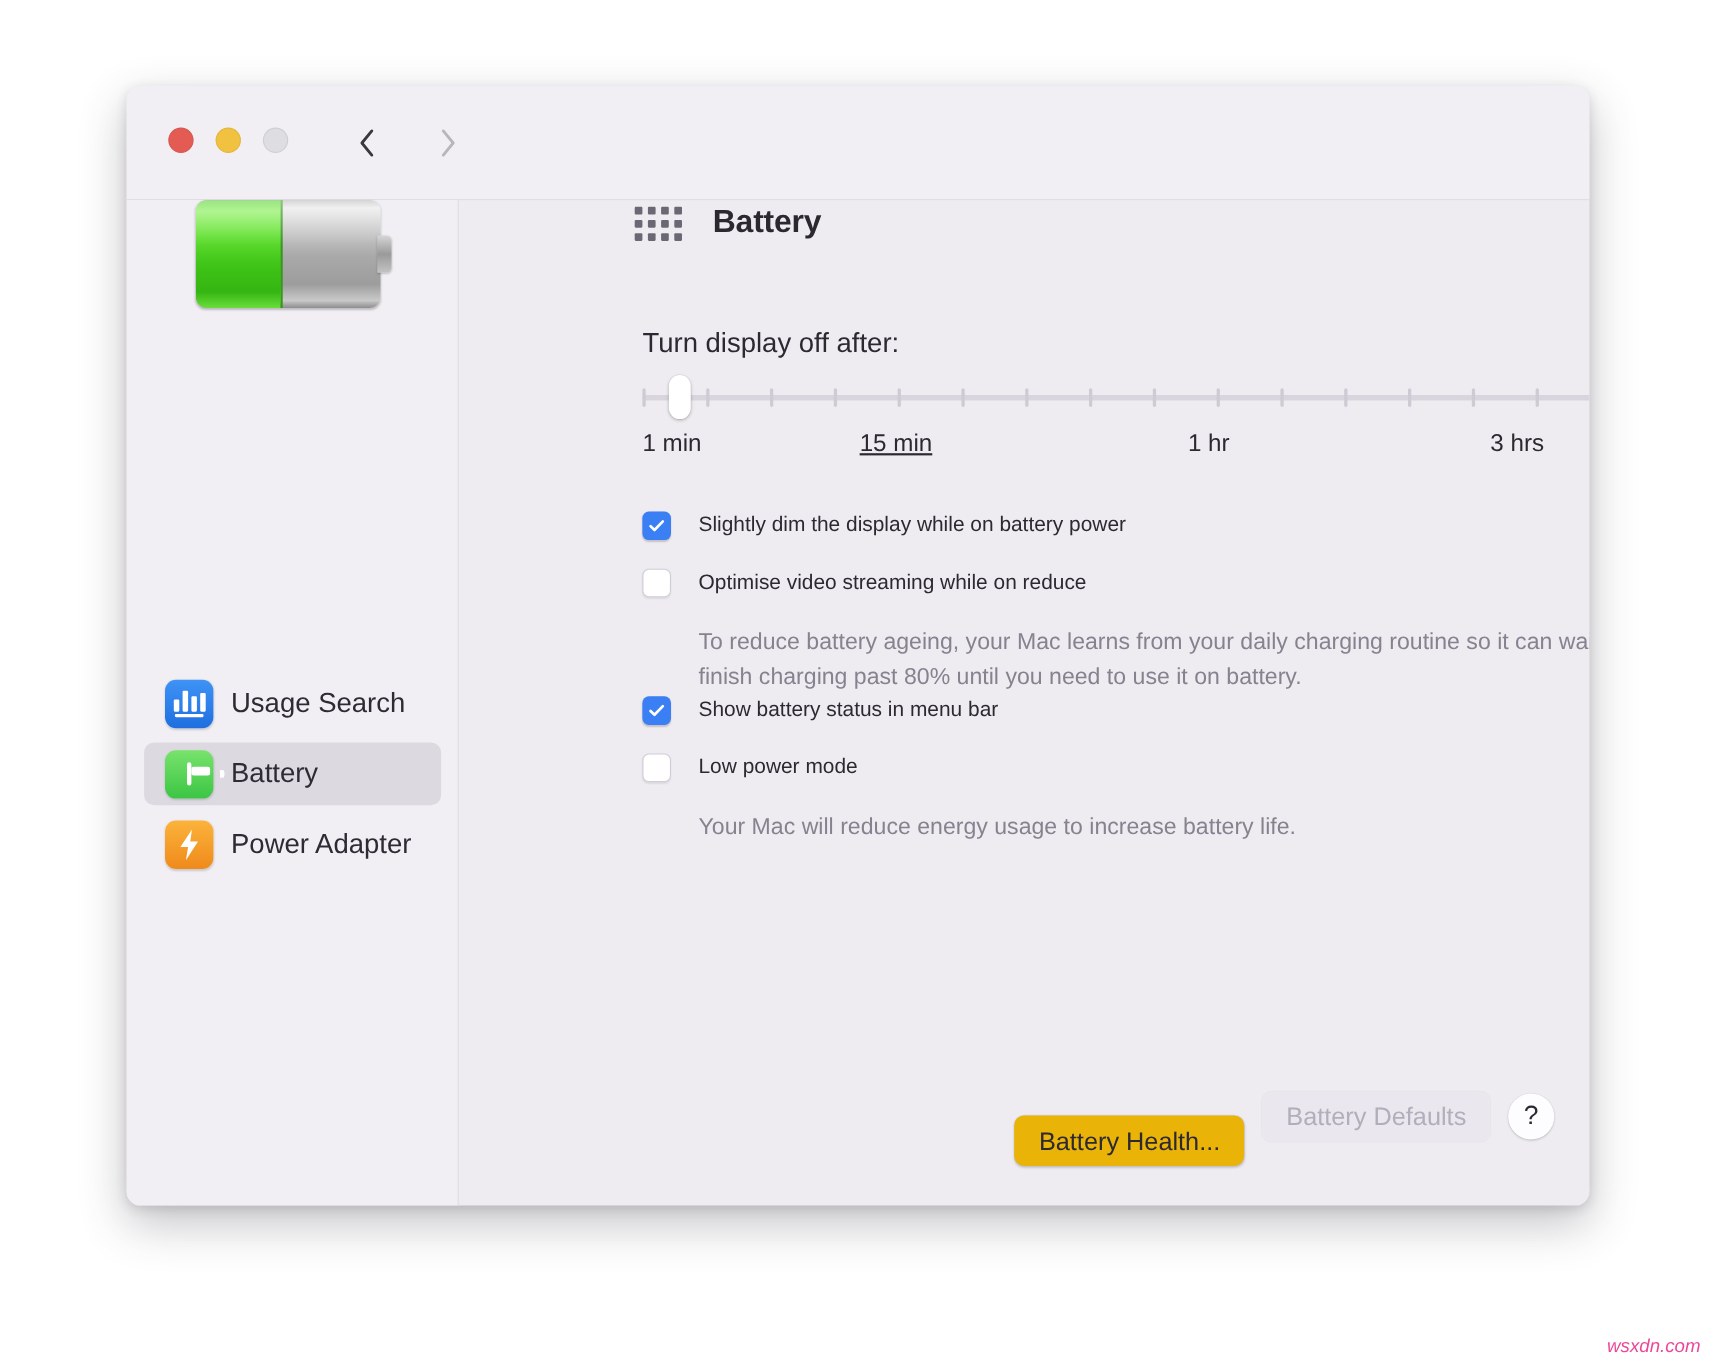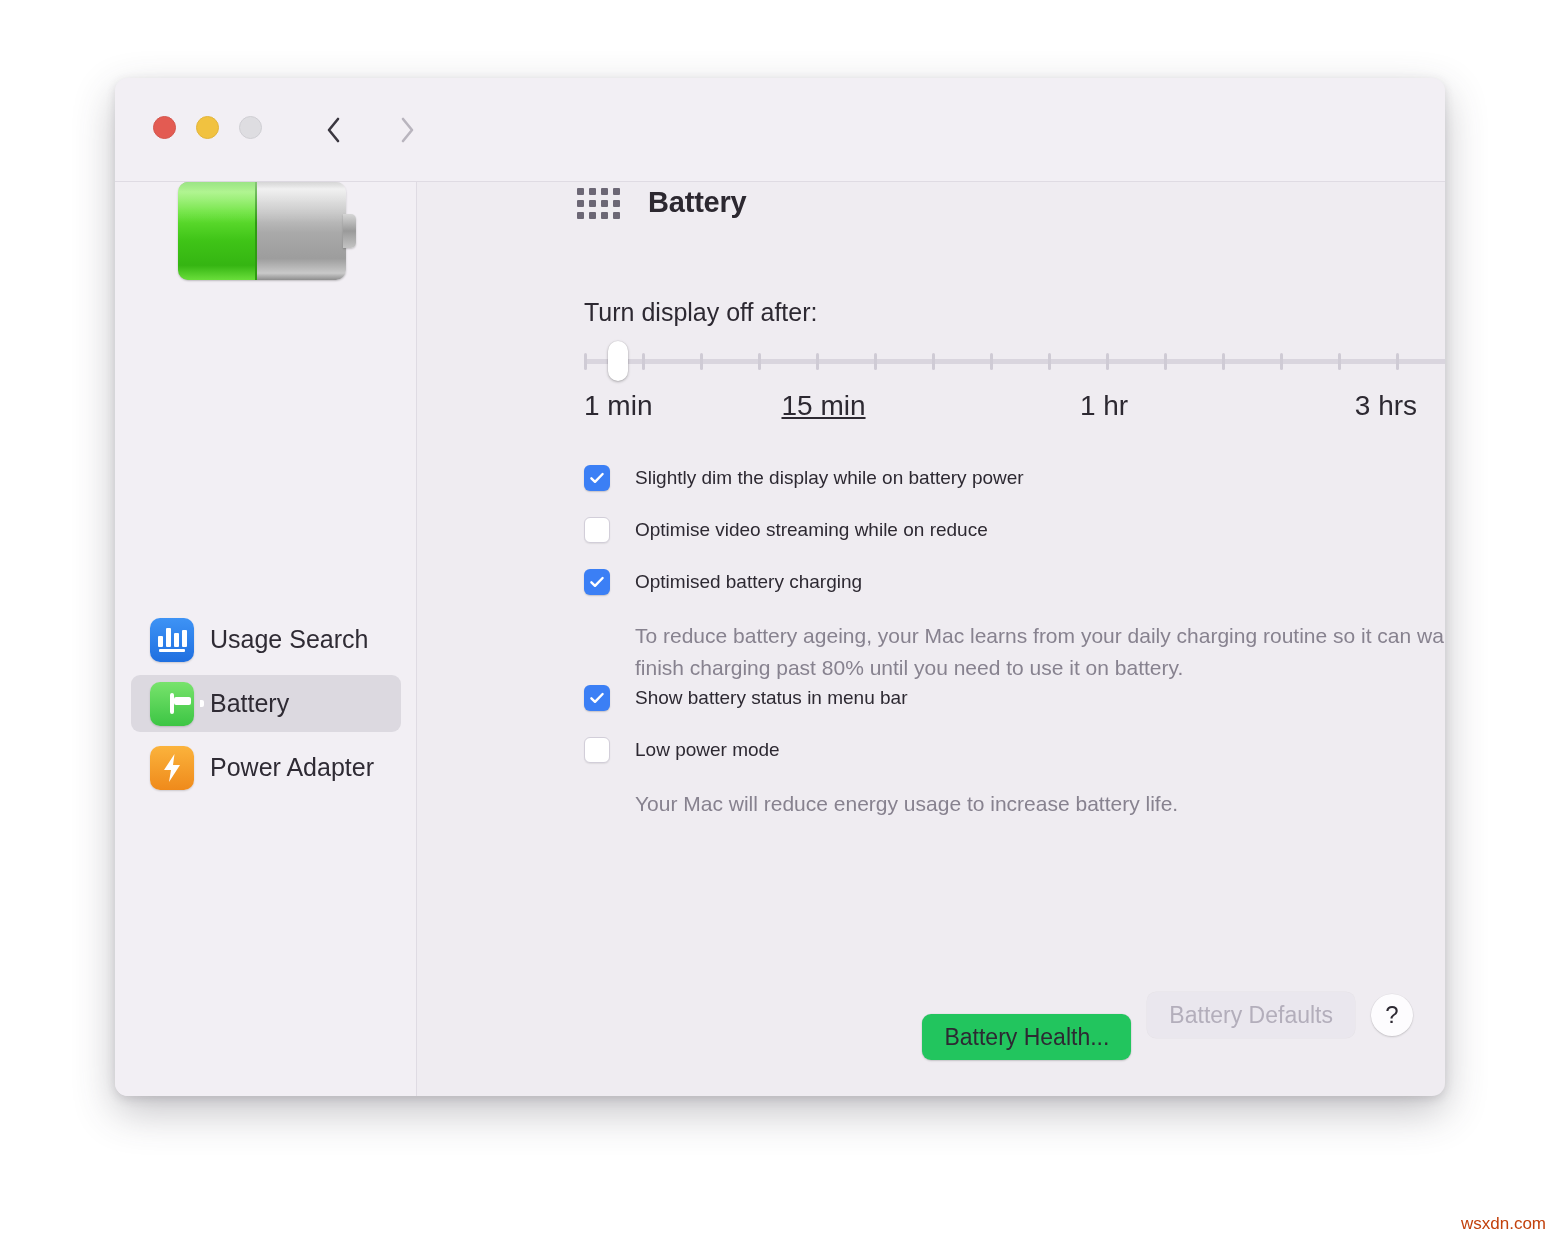--- a/index.html
+++ b/index.html
@@ -167,50 +167,50 @@
 
   .slider-area { position: absolute; left: 166px; top: 163px; width: 870px; height: 32px; }
   .track { position: absolute; left: 0; top: 14px; width: 100%; height: 5px;
     background: #d9d5de; border-radius: 3px; }
   .tick { position: absolute; top: 8px; width: 3px; height: 17px;
     background: #cfcbd5; border-radius: 1.5px; }
   .thumb { position: absolute; top: -4px; width: 20px; height: 40px;
     background: #fff; border-radius: 10px;
     box-shadow: 0 1px 3px rgba(0,0,0,.28), 0 0 0 .5px rgba(0,0,0,.06); }
   .tick-labels { position: absolute; left: 166px; top: 208px; width: 940px; height: 30px; }
-  .tick-label { position: absolute; font-size: 28px; color: #2d2932; white-space: nowrap; }
+  .tick-label { position: absolute; font-size: 22px; color: #2d2932; white-space: nowrap; }
 
   .opts { position: absolute; left: 166px; top: 282px; width: 940px; }
   .opt-row { display: flex; align-items: flex-start; min-height: 40px; margin-bottom: 12px; }
   .cb { width: 26px; height: 26px; border-radius: 6px; flex: none; margin-top: 1px;
         display: flex; align-items: center; justify-content: center; }
   .cb.on  { background: #3b7ff5; box-shadow: 0 1px 1.5px rgba(0,0,0,.18); }
   .cb.off { background: #ffffff; border: 1px solid #d2ced9;
             box-shadow: 0 1px 1.5px rgba(0,0,0,.08); }
   .cb svg { width: 18px; height: 18px; }
   .opt-label { font-size: 19px; color: #2d2932; margin-left: 25px; line-height: 28px; }
   .opt-desc { font-size: 21px; color: #87828f; line-height: 32px;
               margin: 6px 0 0 51px; max-width: 892px; }
 
   
   .footer { position: absolute; right: 32px; bottom: 36px; display: flex; align-items: center; gap: 16px; }
   .btn { height: 46px; border-radius: 9px; padding: 0 22px;
          display: flex; align-items: center; justify-content: center;
          font-size: 23px; font-family: "Liberation Sans", sans-serif; }
-  .btn.primary { background: #22c55e; color: #2d2932;
+  .btn.primary { background: #eab308; color: #2d2932;
                  box-shadow: 0 1px 2px rgba(0,0,0,.16), 0 0 0 .5px rgba(0,0,0,.05); margin-top: 44px; }
   .btn.disabled { background: #eae7ee; color: #b3aebb;
                   box-shadow: 0 0 0 .5px rgba(0,0,0,.04); }
   .help { width: 42px; height: 42px; border-radius: 50%; background: #fdfcfe;
           display: flex; align-items: center; justify-content: center;
           font-size: 24px; color: #2d2932;
           box-shadow: 0 1px 2px rgba(0,0,0,.16), 0 0 0 .5px rgba(0,0,0,.05); }
 
   .watermark { position: absolute; right: 14px; bottom: 10px;
-    font-size: 17px; color: #c2410c; font-family: "Liberation Sans", sans-serif; }
+    font-size: 17px; color: #ec4899; font-family: "Liberation Sans", sans-serif; font-style: italic; }
 </style>
 </head>
 <body>
 
 <div id="root">
   <div class="window">
 
     <div class="toolbar">
       <div class="lights">
         <span class="light red"></span>
@@ -335,28 +335,20 @@
               <svg viewBox="0 0 18 18">
                 <path d="M3.4 9.3 L7 12.8 L14.6 5" fill="none" stroke="#fff" stroke-width="2.4" stroke-linecap="round" stroke-linejoin="round"></path>
               </svg>
             </span>
             <span class="opt-label">Slightly dim the display while on battery power</span>
           </div>
           <div class="opt-row">
             <span class="cb off"></span>
             <span class="opt-label">Optimise video streaming while on reduce</span>
           </div>
-          <div class="opt-row">
-            <span class="cb on">
-              <svg viewBox="0 0 18 18">
-                <path d="M3.4 9.3 L7 12.8 L14.6 5" fill="none" stroke="#fff" stroke-width="2.4" stroke-linecap="round" stroke-linejoin="round"></path>
-              </svg>
-            </span>
-            <span class="opt-label">Optimised battery charging</span>
-          </div>
           <div class="opt-desc">To reduce battery ageing, your Mac learns from your daily charging routine so it can wait to finish charging past 80% until you need to use it on battery.</div>
           <div class="opt-row">
             <span class="cb on">
               <svg viewBox="0 0 18 18">
                 <path d="M3.4 9.3 L7 12.8 L14.6 5" fill="none" stroke="#fff" stroke-width="2.4" stroke-linecap="round" stroke-linejoin="round"></path>
               </svg>
             </span>
             <span class="opt-label">Show battery status in menu bar</span>
           </div>
           <div class="opt-row">

